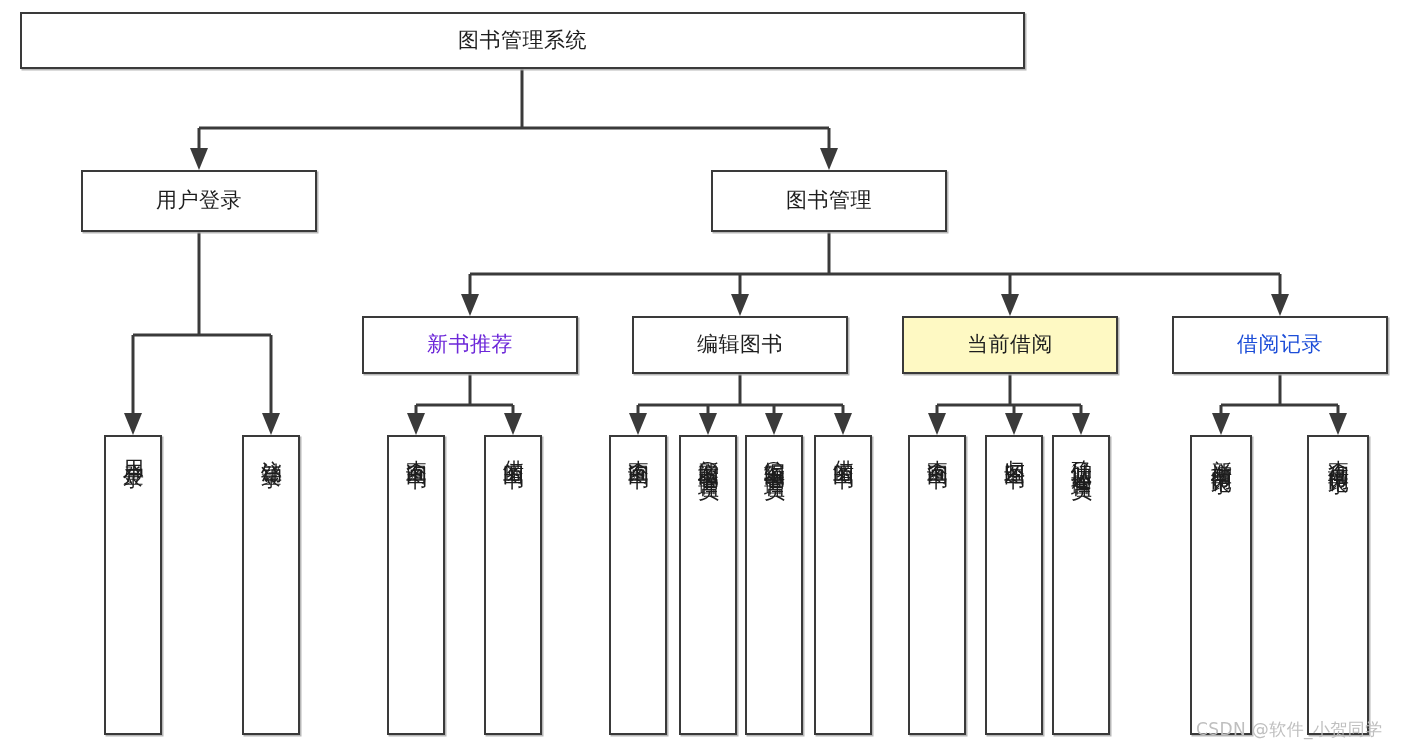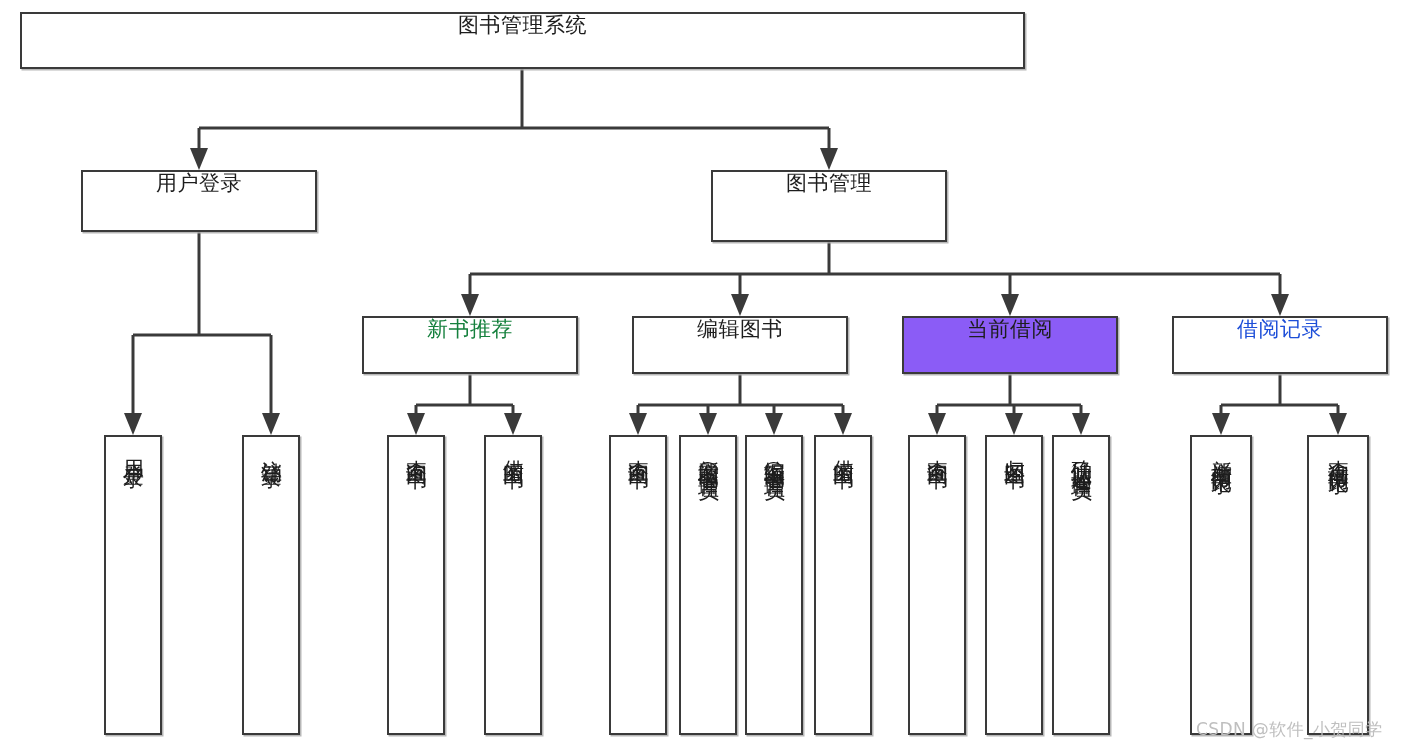--- a/index.html
+++ b/index.html
@@ -23,21 +23,21 @@
     top: 0;
     width: 1405px;
     height: 747px;
   }
   .node-box {
     position: absolute;
     box-sizing: border-box;
     border: 2px solid #3a3a3a;
     background: #ffffff;
     display: flex;
-    align-items: flex-start;
+    align-items: center;
     justify-content: center;
     box-shadow: 1.5px 1.5px 0 0 rgba(170,170,170,0.85);
   }
   .node-label-h {
     font-size: 21px;
     color: #1d1d1d;
     line-height: 1.1;
     letter-spacing: 0.5px;
     white-space: nowrap;
   }
@@ -128,30 +128,30 @@
       </g>
   </svg>
 
   <div id="boxes-layer">
       <div class="node-box" style="left: 20px; top: 12px; width: 1005px; height: 57px; border-color: rgb(58, 58, 58); background: rgb(255, 255, 255);">
         <span class="node-label-h" style="color: rgb(29, 29, 29);">图书管理系统</span>
       </div>
       <div class="node-box" style="left: 81px; top: 170px; width: 236px; height: 62px; border-color: rgb(58, 58, 58); background: rgb(255, 255, 255);">
         <span class="node-label-h" style="color: rgb(29, 29, 29);">用户登录</span>
       </div>
-      <div class="node-box" style="left: 711px; top: 170px; width: 236px; height: 72px; border-color: rgb(58, 58, 58); background: rgb(255, 255, 255);">
+      <div class="node-box" style="left: 711px; top: 170px; width: 236px; height: 62px; border-color: rgb(58, 58, 58); background: rgb(255, 255, 255);">
         <span class="node-label-h" style="color: rgb(29, 29, 29);">图书管理</span>
       </div>
       <div class="node-box" style="left: 362px; top: 316px; width: 216px; height: 58px; border-color: rgb(58, 58, 58); background: rgb(255, 255, 255);">
-        <span class="node-label-h" style="color: #15803d;">新书推荐</span>
+        <span class="node-label-h" style="color: #6d28d9;">新书推荐</span>
       </div>
       <div class="node-box" style="left: 632px; top: 316px; width: 216px; height: 58px; border-color: rgb(58, 58, 58); background: rgb(255, 255, 255);">
         <span class="node-label-h" style="color: rgb(29, 29, 29);">编辑图书</span>
       </div>
-      <div class="node-box" style="left: 902px; top: 316px; width: 216px; height: 58px; border-color: rgb(58, 58, 58); background: #8b5cf6;">
+      <div class="node-box" style="left: 902px; top: 316px; width: 216px; height: 58px; border-color: rgb(58, 58, 58); background: #fef9c3;">
         <span class="node-label-h" style="color: rgb(29, 29, 29);">当前借阅</span>
       </div>
       <div class="node-box" style="left: 1172px; top: 316px; width: 216px; height: 58px; border-color: rgb(58, 58, 58); background: rgb(255, 255, 255);">
         <span class="node-label-h" style="color: #1d4ed8;">借阅记录</span>
       </div>
       <div class="node-box vertical" style="left: 104px; top: 435px; width: 58px; height: 300px; border-color: rgb(58, 58, 58); background: rgb(255, 255, 255);">
         <span class="node-label-v" style="color: rgb(29, 29, 29);">用户登录</span>
       </div>
       <div class="node-box vertical" style="left: 242px; top: 435px; width: 58px; height: 300px; border-color: rgb(58, 58, 58); background: rgb(255, 255, 255);">
         <span class="node-label-v" style="color: rgb(29, 29, 29);">注销登录</span>

